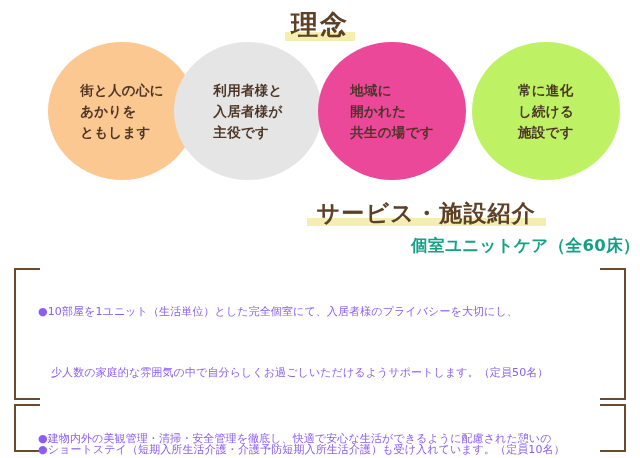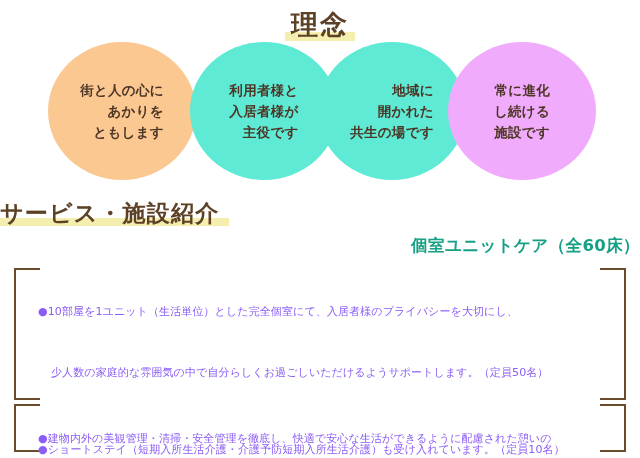--- a/index.html
+++ b/index.html
@@ -31,34 +31,34 @@
   .circles {
     position: absolute; left: 0; top: 42px; width: 640px; height: 140px;
   }
   .circ {
     position: absolute; top: 0;
     width: 148px; height: 138px;
     border-radius: 50%;
     display: flex; align-items: center; justify-content: center;
   }
   .circ.c1 { left: 48px;  background: #FBC891; }
-  .circ.c2 { left: 190px; background: #5eead4; }
-  .circ.c3 { left: 318px; background: #5eead4; }
-  .circ.c4 { left: 448px; background: #f0abfc; }
+  .circ.c2 { left: 174px; background: #e5e5e5; }
+  .circ.c3 { left: 318px; background: #ec4899; }
+  .circ.c4 { left: 472px; background: #bef264; }
   .circ-txt {
     position: relative; z-index: 3;
     font-size: 13.5px; line-height: 21px; font-weight: bold;
-    color: #4E3627; text-align: right; white-space: pre-line;
+    color: #4E3627; text-align: left; white-space: pre-line;
     letter-spacing: 0.3px;
   }
 
   
   .svc-wrap {
     position: absolute; left: 0; top: 198px; width: 536px;
-    text-align: left; height: 34px;
+    text-align: right; height: 34px;
   }
   .svc-inner { position: relative; display: inline-block; }
   .svc-hl {
     position: absolute; left: -10px; right: -10px; bottom: 2px; height: 8px;
     background: #F4EFAF; z-index: 0;
   }
   .svc-text {
     position: relative; z-index: 1;
     font-size: 23px; font-weight: bold; color: #5D4127;
     letter-spacing: 1.2px; line-height: 30px;

